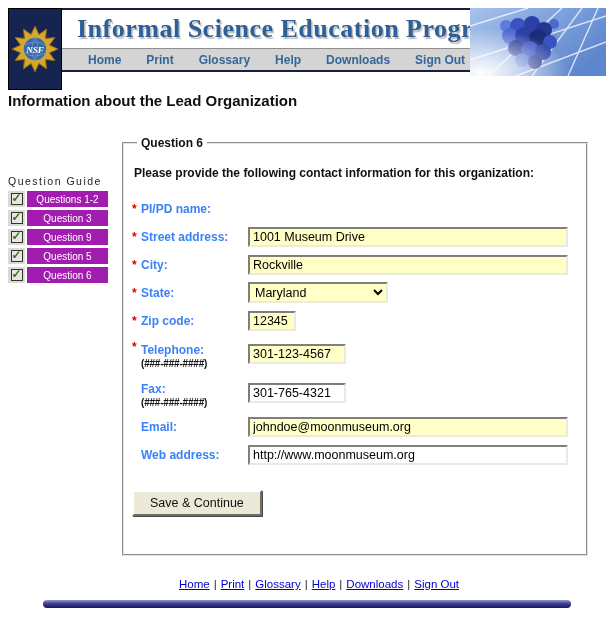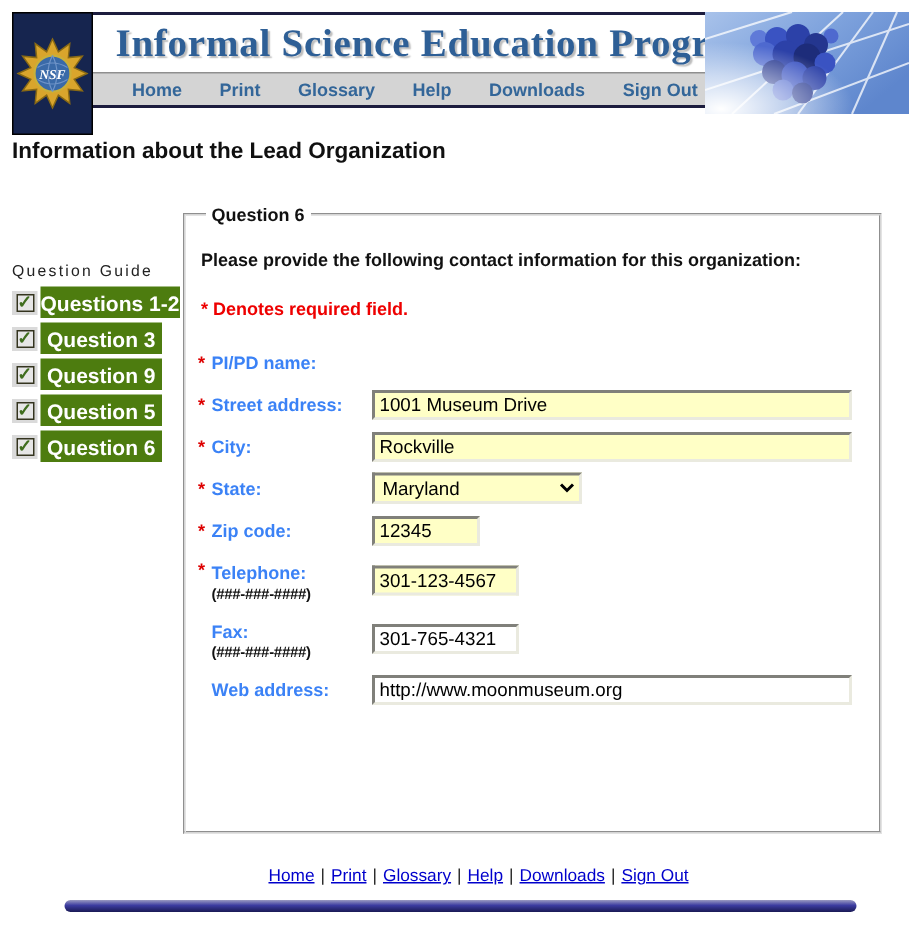--- a/index.html
+++ b/index.html
@@ -25,21 +25,21 @@
   .page-title { position:absolute; left:8px; top:92px; font-size:15px; font-weight:bold; color:#101010; }
 
   
   .sidebar { position:absolute; left:8px; top:127px; width:100px;margin-top:48px; }
   .sb-title { font-size:10.5px; letter-spacing:1.5px; color:#222; margin-bottom:4px; white-space:nowrap; }
   .sb-row { display:flex; align-items:center; margin-bottom:3px; }
   .sb-check { width:17px; height:16px; background:#dadada; display:flex; align-items:center;
     justify-content:center; margin-right:2px; flex:none; }
   .sb-box { width:12px; height:12px; border:1px solid #34341f; background:#e6e6e6;
     color:#3f6d1e; font-size:12px; font-weight:bold; line-height:9px; text-align:center; }
-  .sb-btn { flex:1; background:#4d7c0f; color:#fff; font-size:14px; font-weight:bold;
+  .sb-btn { flex:1; background:#a21caf; color:#fff; font-size:10px; font-weight:normal;
     text-align:center; padding:3px 0 2px 0; cursor:pointer; white-space:nowrap; }
 
   
   fieldset.qbox { position:absolute; left:122px; top:136px; width:466px; height:420px;
     border:2px groove #e3e3e3; padding:0 8px; background:#fff; }
   fieldset.qbox legend { font-weight:bold; font-size:12px; color:#111; margin-left:5px; padding:0 4px; }
   .intro { font-weight:bold; font-size:12px; color:#111; margin:16px 0 0 2px; }
   .reqnote { color:#ee0000; font-weight:bold; font-size:12px; margin:19px 0 0 2px; }
   .rows { margin-top:18px; }
   .frow { display:flex; align-items:center; margin-bottom:7px; min-height:21px; }
@@ -47,21 +47,21 @@
   .flabel { width:116px; display:flex; flex:none; }
   .req { color:#dd0000; font-weight:bold; font-size:12px; width:9px; flex:none; }
   .lblmain { font-weight:bold; font-size:12px; color:#3b82f6; white-space:nowrap; }
   .sub { display:block; font-weight:bold; font-size:10px; color:#111; letter-spacing:-0.2px; }
   .fin { height:20px; border:2px solid; border-color:#80807a #eaeadf #eaeadf #80807a;
     font-size:12.5px; font-family:"Liberation Sans", sans-serif; padding:0 3px;
     background:#fff; color:#000; }
   .hl { background:#ffffc6; }
   .wide { width:320px; }
   .small { width:98px; }
-  .tiny { width:72px; }
+  .tiny { width:48px; }
   select.fin { width:140px; height:21px; padding:0 1px; }
   .savebtn { margin:18px 0 0 0; background:#ece9d8; border:2px solid;
     border-color:#ffffff #6f6f62 #6f6f62 #ffffff; box-shadow:1px 1px 0 #4a4a4a;
     font-size:12.5px; font-family:"Liberation Sans", sans-serif; color:#111;
     padding:4px 16px; cursor:pointer; }
 
   
   .footer-links { position:absolute; left:0; top:578px; width:100%; text-align:center;
     font-size:11.5px; color:#222;margin-left:12px; }
   .footer-links a { color:#0000cc; text-decoration:underline; cursor:pointer; }
@@ -172,21 +172,20 @@
         <span class="sb-box">✓</span>
       </span>
     <span class="sb-btn">Question 6</span>
   </div>
 </div>
 
 <fieldset class="qbox">
   <legend>Question 6</legend>
 
   <div class="intro">Please provide the following contact information for this organization:</div>
-  <div class="reqnote">* Denotes required field.</div>
 
   <div class="rows">
 
     <div class="frow">
       <div class="flabel">
         <span class="req">*</span>
         <span class="lblmain">PI/PD name:</span>
       </div>
     </div>
 
@@ -239,30 +238,38 @@
       <div class="flabel">
         <span class="req"></span>
         <span>
           <span class="lblmain">Fax:</span>
           <span class="sub">(###-###-####)</span>
         </span>
       </div>
       <input class="fin small" value="301-765-4321" style="">
     </div>
 
+    <div class="frow">
+      <div class="flabel">
+        <span class="req"></span>
+        <span class="lblmain">Email:</span>
+      </div>
+      <input class="fin wide hl" value="johndoe@moonmuseum.org" style="">
+    </div>
 
     <div class="frow">
       <div class="flabel">
         <span class="req"></span>
         <span class="lblmain">Web address:</span>
       </div>
       <input class="fin wide" value="http://www.moonmuseum.org" style="">
     </div>
 
   </div>
 
+  <button class="savebtn">Save &amp; Continue</button>
 </fieldset>
 
 <div class="footer-links">
   <a>Home</a><span class="fsep">|</span><a>Print</a><span class="fsep">|</span><a>Glossary</a><span class="fsep">|</span><a>Help</a><span class="fsep">|</span><a>Downloads</a><span class="fsep">|</span><a>Sign Out</a>
 </div>
 
 <div class="bottom-bar"></div>
 
 </body></html>

